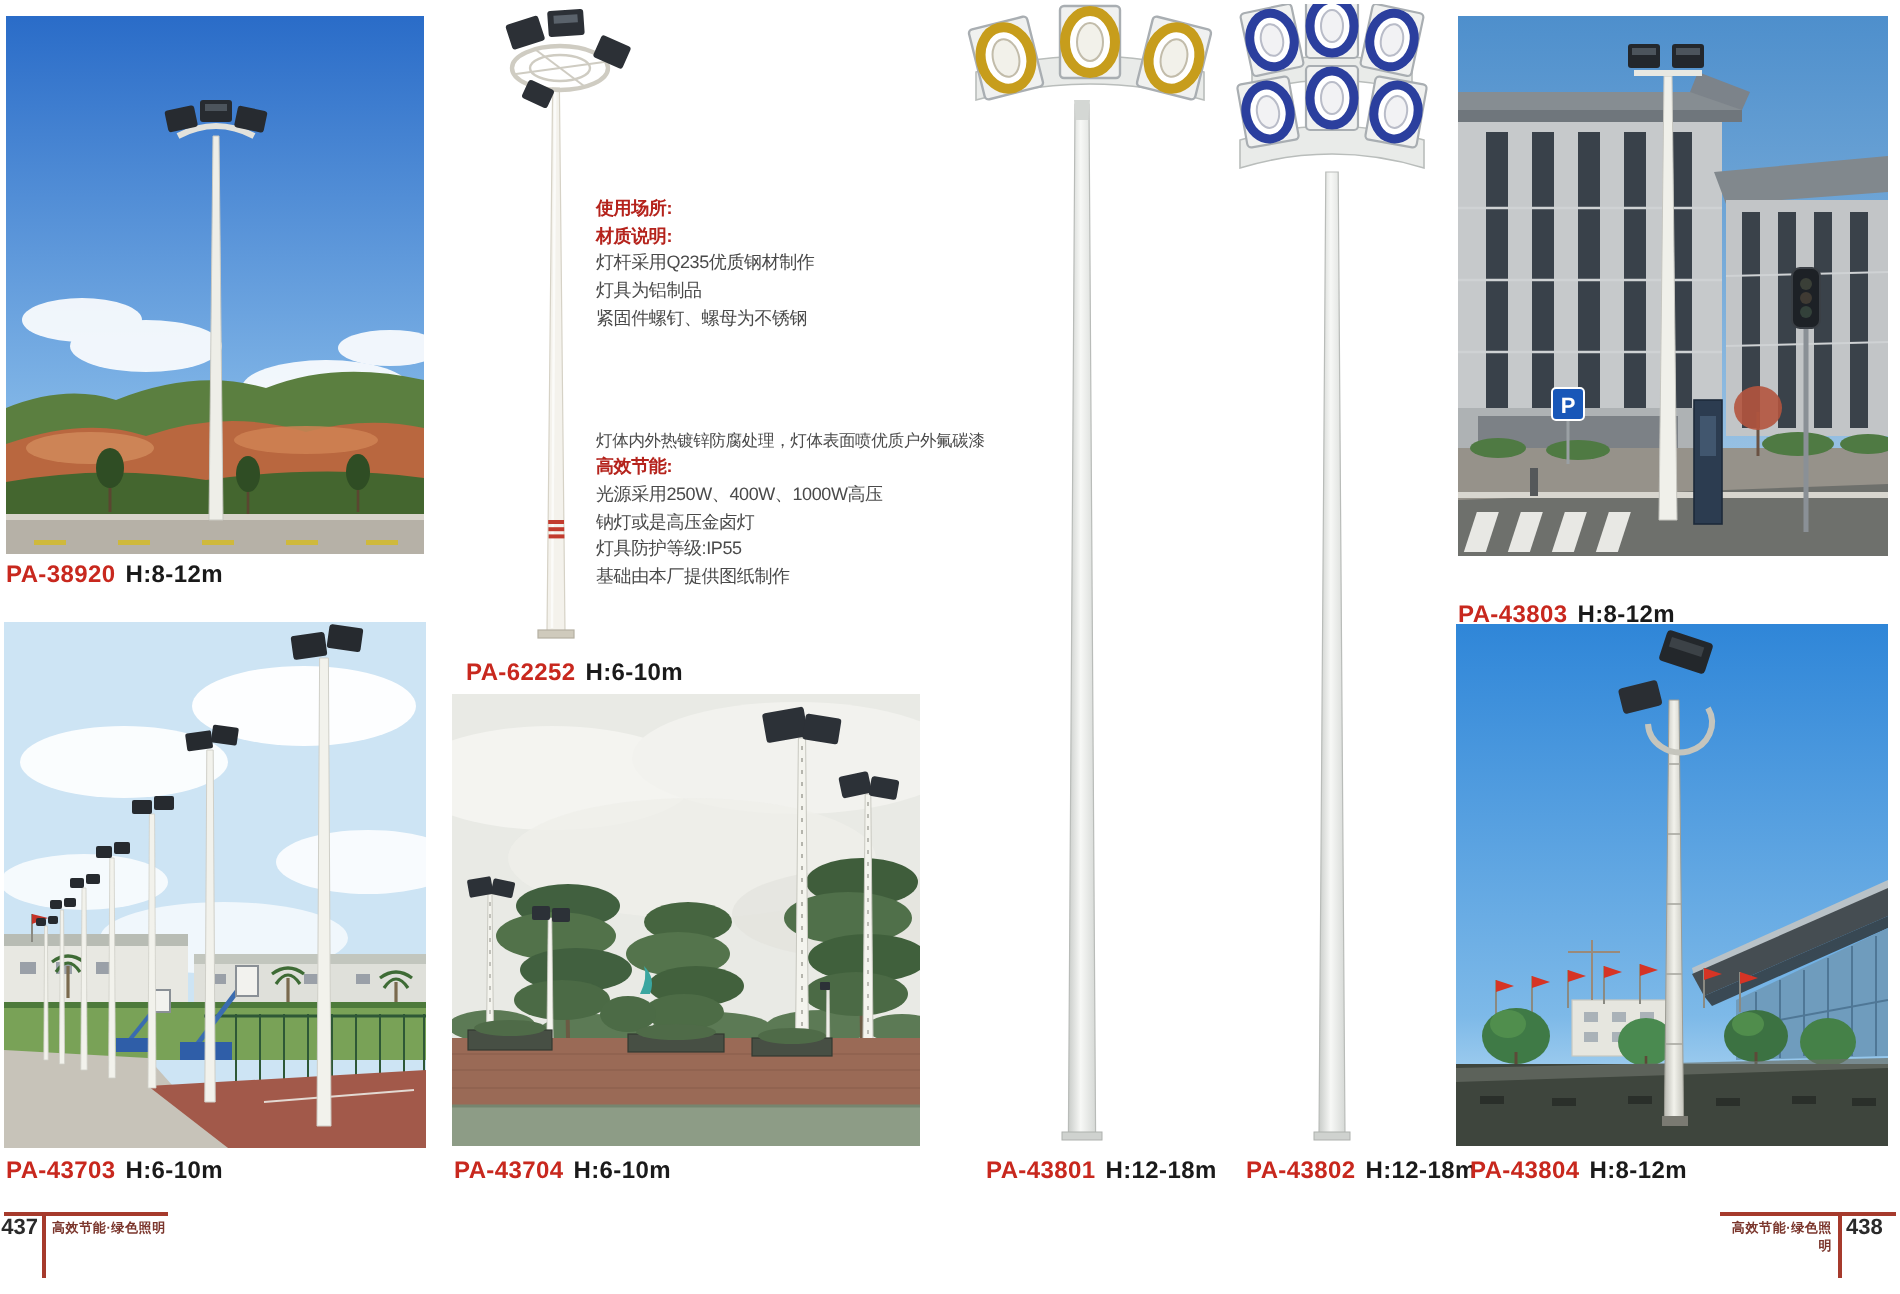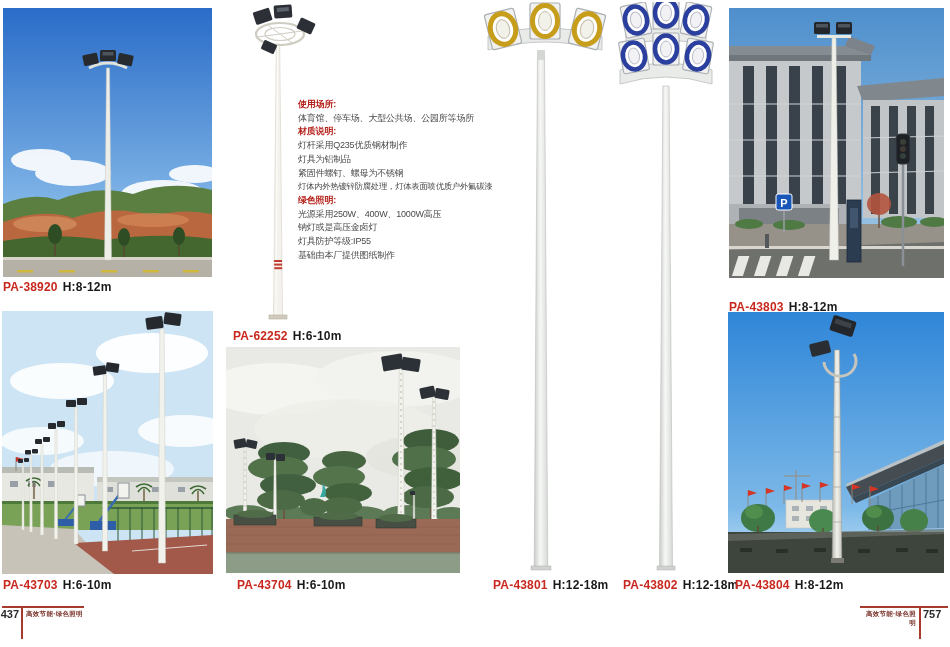--- a/index.html
+++ b/index.html
@@ -100,27 +100,26 @@
           <rect x="46.3" y="263.2" width="7.9" height="2"></rect>
       </g>
     </svg>
   </figure>
   <div class="plabel" style="left:233px;top:329px;">
     <span class="code">PA-62252</span><span class="ht">H:6-10m</span>
   </div>
 
   <div class="specs">
     <div class="hd">使用场所:</div>
-    <div>体育馆、停车场、大型公共场、公园所等场所</div>
     <div class="hd">材质说明:</div>
     <div>灯杆采用Q235优质钢材制作</div>
     <div>灯具为铝制品</div>
     <div>紧固件螺钉、螺母为不锈钢</div>
-    <div style="font-size:8.3px;">灯体内外热镀锌防腐处理，灯体表面喷优质户外氟碳漆</div>
-    <div class="hd">绿色照明:</div>
+    <div style="font-size:8.3px;margin-top:47px;">灯体内外热镀锌防腐处理，灯体表面喷优质户外氟碳漆</div>
+    <div class="hd">高效节能:</div>
     <div>光源采用250W、400W、1000W高压</div>
     <div>钠灯或是高压金卤灯</div>
     <div>灯具防护等级:IP55</div>
     <div>基础由本厂提供图纸制作</div>
   </div>
 
   <figure class="photo" style="left:478px;top:2px;width:135px;height:575px;">
     <svg width="135" height="575" viewBox="0 0 135 575">
       <defs>
         <linearGradient id="mastG1" x1="0" y1="0" x2="1" y2="0">
@@ -459,21 +458,21 @@
         <rect x="150" y="172" width="40" height="9" fill="#474f44" stroke="#333a31" stroke-width="0.6"></rect>
         <ellipse cx="29" cy="167" rx="18" ry="4" fill="#4f6b48"></ellipse>
           <ellipse cx="112" cy="169" rx="20" ry="4" fill="#4f6b48"></ellipse>
           <ellipse cx="170" cy="171" rx="17" ry="4" fill="#4f6b48"></ellipse>
       </g>
       <path d="M94,150 q4,-8 2,-14 q6,6 3,14 Z" fill="#3aa6a0"></path>
       <rect x="0" y="206" width="234" height="20" fill="#8d9c86"></rect>
       <line x1="0" y1="206" x2="234" y2="206" stroke="#76856f" stroke-width="1.5"></line>
     </svg>
   </figure>
-  <div class="plabel" style="left:237px;top:578px;">
+  <div class="plabel" style="left:227px;top:578px;">
     <span class="code">PA-43704</span><span class="ht">H:6-10m</span>
   </div>
 
   <figure class="photo" style="left:728px;top:312px;width:216px;height:261px;">
     <svg width="216" height="261" viewBox="0 0 216 261">
       <defs>
         <linearGradient id="skyH" x1="0" y1="0" x2="0" y2="1">
           <stop offset="0" stop-color="#2f86d8"></stop>
             <stop offset="0.75" stop-color="#7db9e8"></stop>
             <stop offset="1" stop-color="#c8e4f6"></stop>
@@ -587,15 +586,15 @@
   </div>
 
   <div class="footline" style="left:2px;top:606px;width:82px;"></div>
   <div class="footvline" style="left:21px;top:606px;height:33px;"></div>
   <div class="footnum" style="left:0;top:608px;width:19px;text-align:right;">437</div>
   <div class="footslogan" style="left:26px;top:610px;">高效节能·绿色照明</div>
 
   <div class="footline" style="left:860px;top:606px;width:88px;"></div>
   <div class="footvline" style="left:919px;top:606px;height:33px;"></div>
   <div class="footslogan" style="left:860px;top:610px;width:56px;text-align:right;">高效节能·绿色照明</div>
-  <div class="footnum" style="left:923px;top:608px;">757</div>
+  <div class="footnum" style="left:923px;top:608px;">438</div>
 
 </div>
 
 </body></html>

